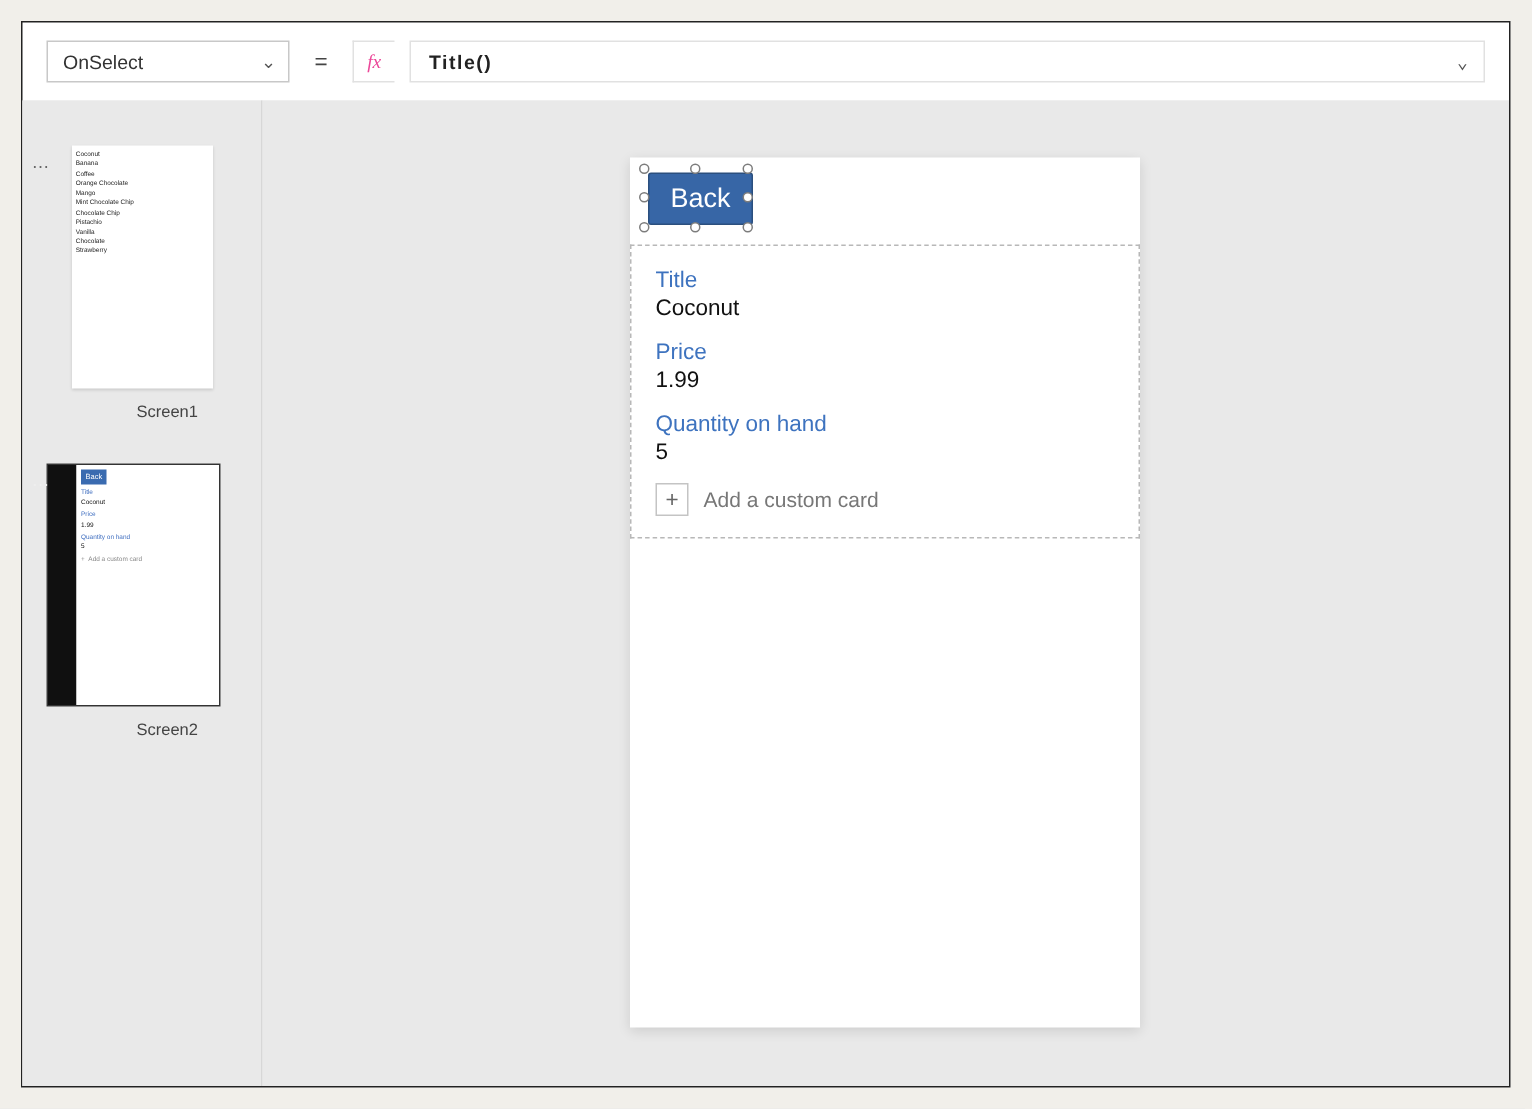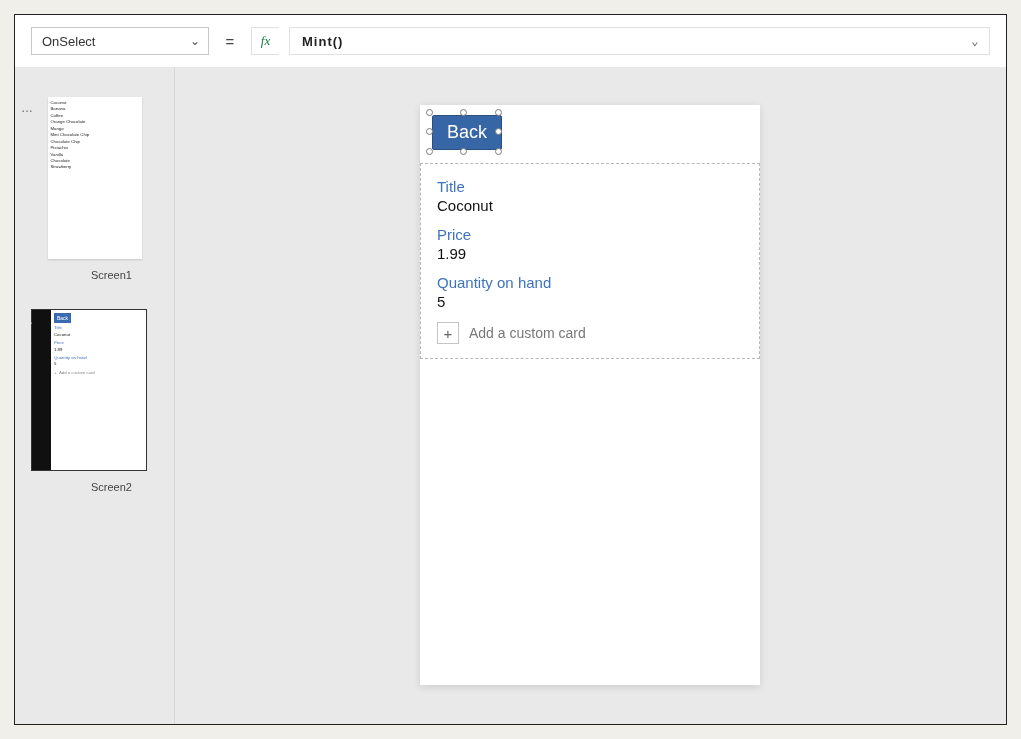--- a/index.html
+++ b/index.html
@@ -20,21 +20,21 @@
     border:1px solid #222;
   }
   
   .formula-bar {
     display:flex;
     align-items:stretch;
     padding:12px 16px;
     gap:10px;
   }
   .prop-select {
-    width:178px;
+    width:162px;
     height:28px;
     border:1px solid #c8c8c8;
     display:flex;
     align-items:center;
     justify-content:space-between;
     padding:0 8px 0 10px;
     font-size:13px;
     color:#333;
     background:#fff;
     cursor:pointer;
@@ -50,21 +50,21 @@
   }
   .fx-box {
     width:28px;
     display:flex;
     align-items:center;
     justify-content:center;
     border:1px solid #e1e1e1;
     border-right:none;
     font-style:italic;
     font-size:13px;
-    color:#15803d;
+    color:#ec4899;
     font-family:"Segoe UI", serif;
   }
   .formula-input {
     flex:1;
     border:1px solid #e1e1e1;
     display:flex;
     align-items:center;
     justify-content:space-between;
     padding:0 10px 0 12px;
     font-size:13px;
@@ -212,21 +212,21 @@
 <div class="outer">
 
   <div class="formula-bar">
     <div class="prop-select">
       <span>OnSelect</span>
       <span class="chev">⌄</span>
     </div>
     <div class="eq">=</div>
     <div class="fx-box">fx</div>
     <div class="formula-input">
-      <span class="val">Mint()</span>
+      <span class="val">Title()</span>
       <span class="chev">⌄</span>
     </div>
   </div>
 
   <div class="workspace">
 
     <div class="thumb-col">
 
       <div class="thumb-wrap">
         <div class="thumb-dots">…</div>

